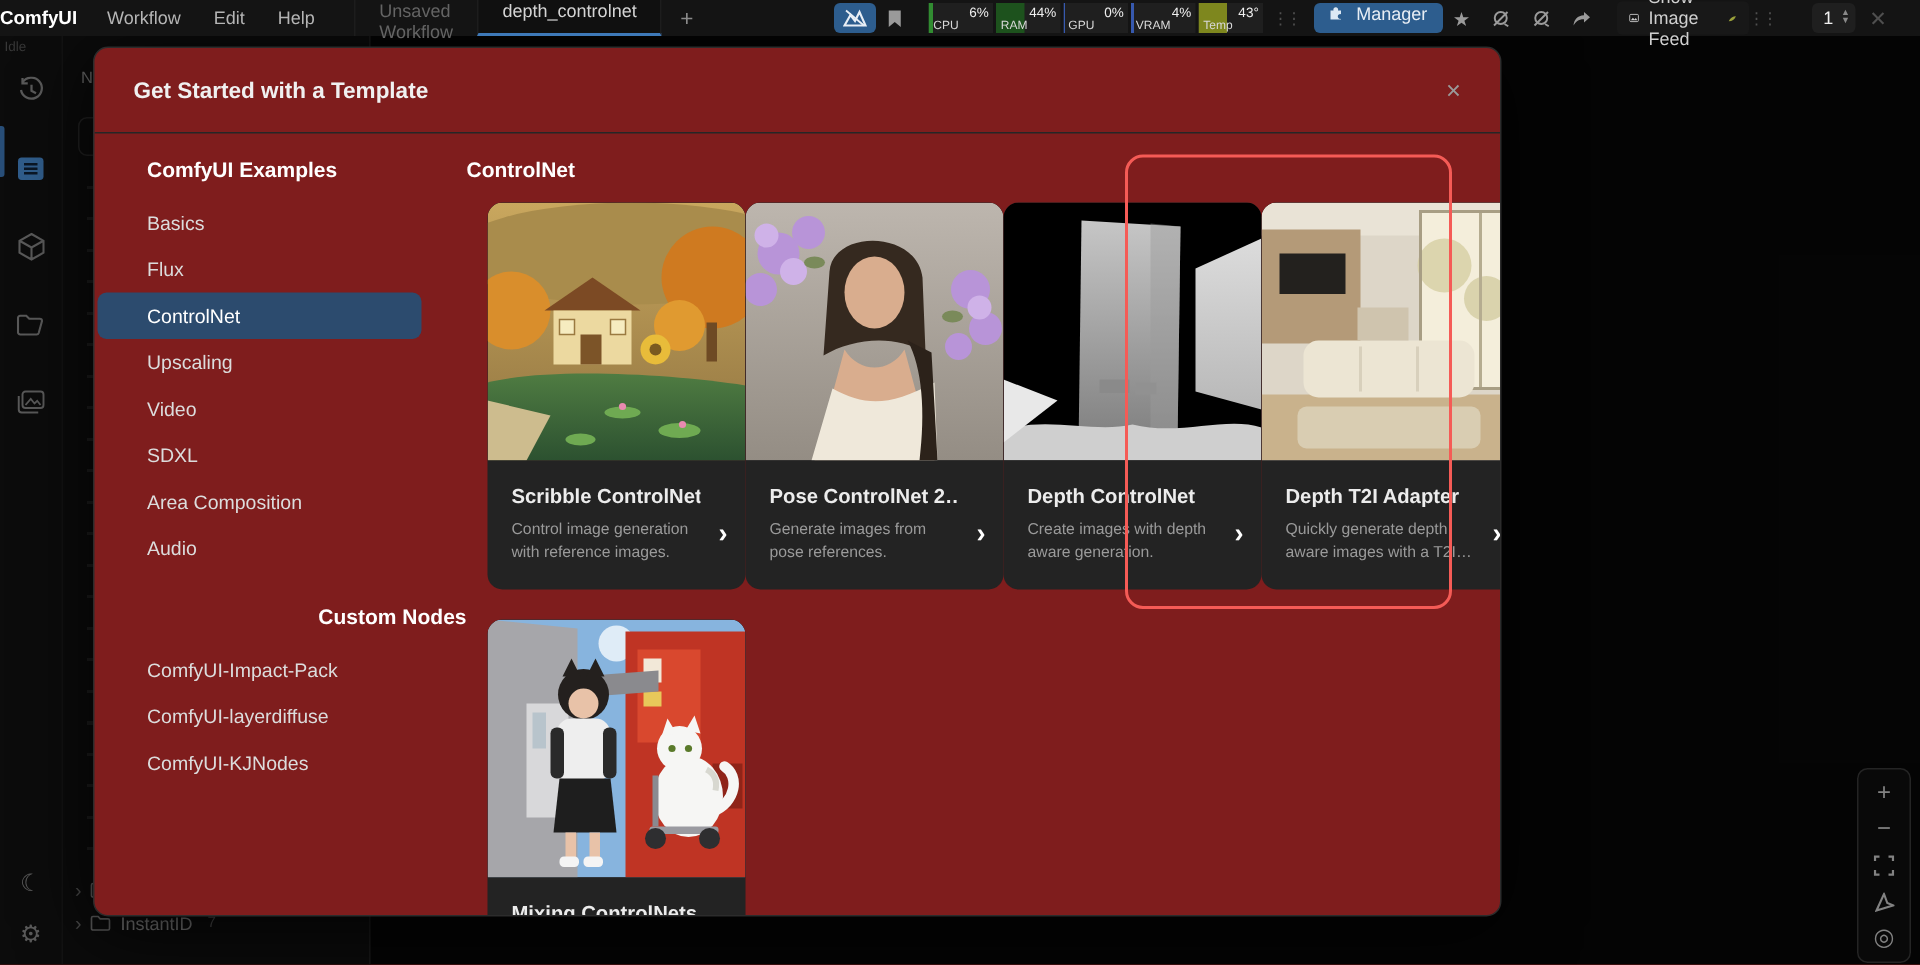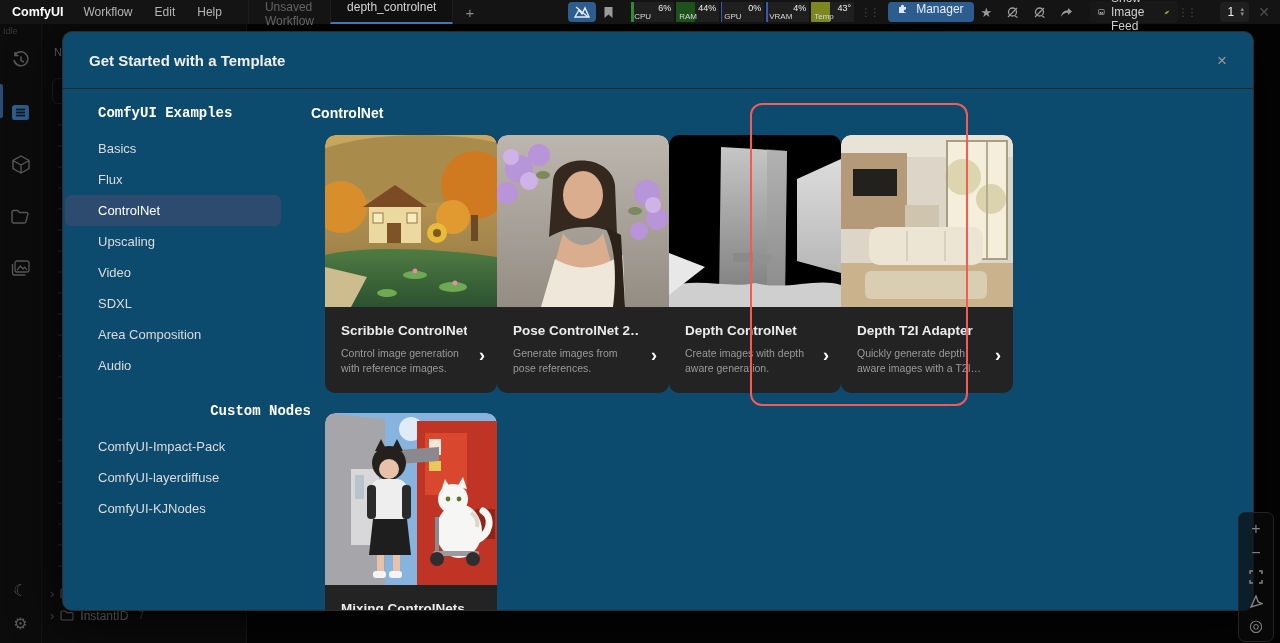--- a/index.html
+++ b/index.html
@@ -10,21 +10,21 @@
     font-family: "Liberation Sans", sans-serif;
     color: #ddd;
     overflow: hidden;
   }
   svg { display:block; }
 
   
   .menubar {
     position:absolute; top:0; left:0; right:0; height:24px;
     background:#141414; display:flex; align-items:center;
-    font-size:12px; z-index:30; padding-left:12px;
+    font-size:12px; z-index:30; padding-left:0;
   }
   .logo { font-weight:bold; color:#fff; margin-right:20px; font-size:12.5px; }
   .menu-item { color:#b5b5b5; margin-right:22px; cursor:default; }
   .tabs { display:flex; height:24px; margin-left:4px; }
   .tab { display:flex; align-items:flex-start; padding:0 16px; height:24px; position:relative; color:#646464; border-left:1px solid #1d1d1d; }
   .tab.active { color:#d4d4d4; background:#101010; border-bottom:2px solid #3e79b8; border-right:1px solid #1d1d1d; }
   .tab-add { color:#8a8a8a; font-size:15px; padding:0 12px; }
   .mb-iconbtn { height:20px; min-width:28px; border-radius:4px; display:flex; align-items:center; justify-content:center; }
   .mb-blue { background:#2d5d8e; }
   .ghost-icon { color:#9a9a9a; font-size:13px; margin:0 7px; display:flex; align-items:center; }
@@ -57,29 +57,29 @@
   .np-header { position:absolute; top:22px; left:12px; font-size:11px; letter-spacing:.5px; color:#9a9a9a; }
   .np-search { position:absolute; top:54px; left:10px; width:180px; height:26px; border:1px solid #333; border-radius:6px; }
   .np-ghost { position:absolute; left:16px; top:100px; bottom:64px; width:10px;
     background:repeating-linear-gradient(to bottom, #2c2c2c 0 2px, transparent 2px 21px); }
   .np-row { position:absolute; left:8px; display:flex; align-items:center; gap:6px; font-size:12px; color:#b5b5b5; }
   .np-chev { color:#6f6f6f; font-size:13px; }
   .np-count { font-size:10px; color:#6f6f6f; margin-left:4px; }
 
   
   .dim { position:absolute; inset:24px 0 0 0; background:rgba(0,0,0,.35); z-index:7; }
-  .modal { position:absolute; left:62px; top:31px; width:1192px; height:580px; background:#0c4a6e;
+  .modal { position:absolute; left:62px; top:31px; width:939px; height:580px; background:#7f1d1d;
     border:1px solid #2c2c2c; border-radius:10px; z-index:10; overflow:hidden; box-shadow:0 8px 50px rgba(0,0,0,.8); }
   .modal-header { height:57px; display:flex; align-items:center; padding:0 26px; border-bottom:1px solid #262626; }
   .modal-title { font-size:15px; font-weight:bold; color:#f0f0f0; }
   .modal-close { margin-left:auto; color:#9a9a9a; font-size:17px; line-height:1; }
   .modal-body { position:absolute; top:57px; left:0; right:0; bottom:0; }
 
   .tpl-sidebar { position:absolute; left:0; top:0; bottom:0; width:248px; padding-top:16px; overflow:hidden; }
-  .side-heading { font-size:14px; font-weight:bold; color:#fff; padding:0 0 12px 35px;font-family:Liberation Mono, monospace; }
+  .side-heading { font-size:14px; font-weight:bold; color:#fff; padding:0 0 12px 35px; }
   .side-item { height:31px; display:flex; align-items:center; padding-left:33px; margin:0 30px 0 2px;
     font-size:13px; color:#dcdcdc; border-radius:6px; }
   .side-item.selected { background:#2c4b6e; color:#fff; }
   .side-heading.custom { padding-top:22px;text-align:right; }
 
   .tpl-content { position:absolute; left:248px; top:0; right:0; bottom:0; padding-top:16px; overflow:hidden; }
   .content-heading { font-size:14px; font-weight:bold; color:#fff; }
   .cards-row { display:flex; margin:14px 0 0 14px; }
   .cards-row.second { margin-top:20px; }
   .card { width:172px; background:#232323; border-radius:10px; overflow:hidden; flex:none; }

